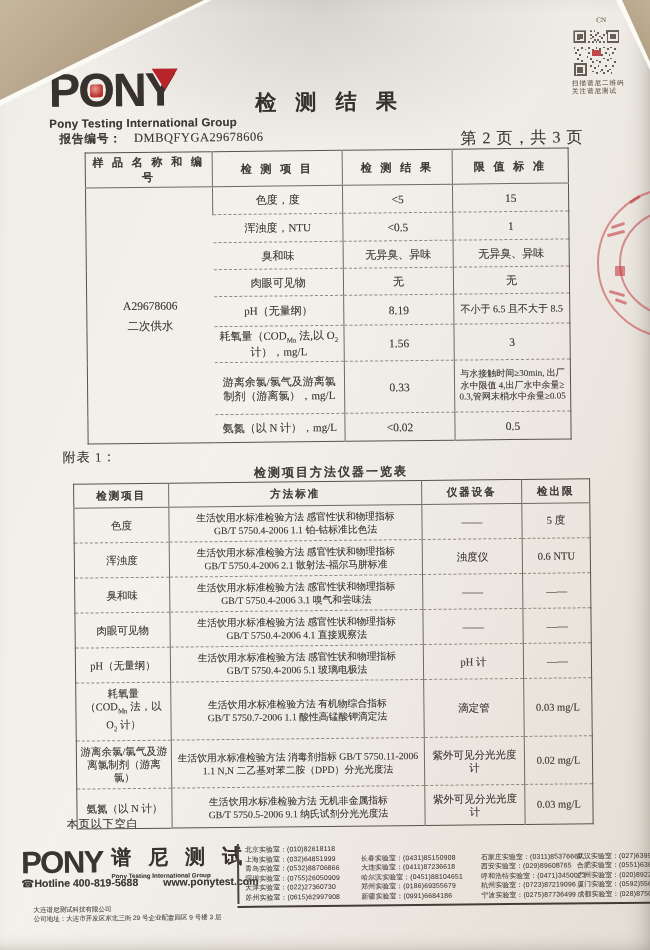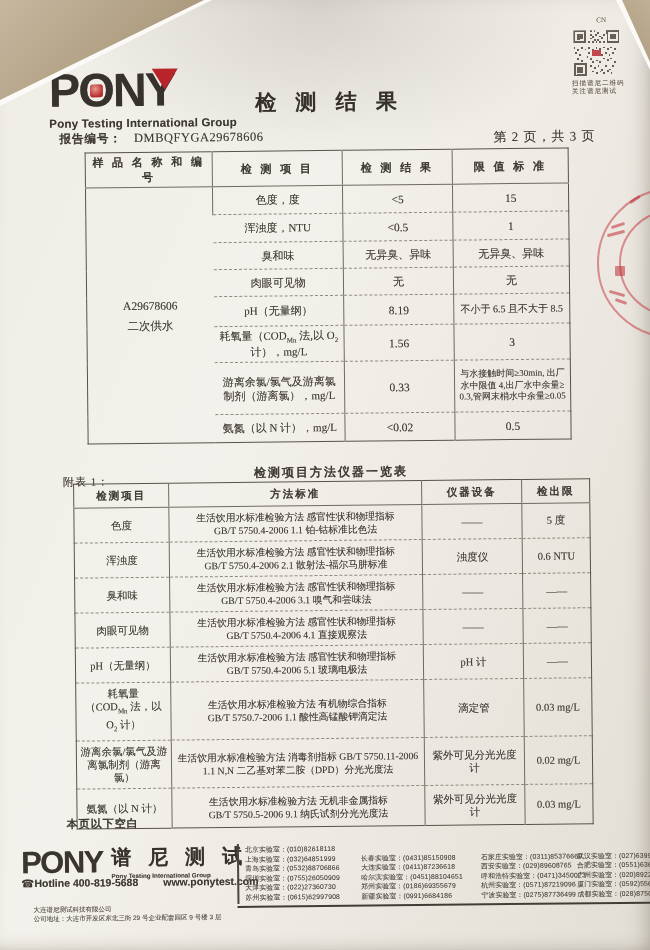--- a/index.html
+++ b/index.html
@@ -45,47 +45,47 @@
   .logo-sub { margin-top:4px; font-size:11.5px; font-weight:bold; color:#3b3731; letter-spacing:.2px; }
   .doc-title { position:absolute; left:258px; top:88px; font-size:21px; font-weight:bold;
     letter-spacing:7px; color:#34302b; }
   .corner-mark { position:absolute; left:600px; top:19px; font-size:7px; color:#7c7163; }
   .qr { position:absolute; left:577px; top:33px; width:46px; height:46px; opacity:.82; }
   .qr-cap { position:absolute; left:575px; top:82px; font-size:6.5px; line-height:8px;
     color:#6e6355; letter-spacing:1px; }
   .report-line { position:absolute; left:62px; top:129px; width:540px; font-size:11.5px; }
   .report-label { font-weight:bold; letter-spacing:1px; }
   .report-no { font-family:"Liberation Serif",serif; font-size:12.5px; margin-left:12px; letter-spacing:.5px; }
-  .page-info { position:absolute; right:4px; top:1px; font-size:13px; letter-spacing:1px; }
+  .page-info { position:absolute; right:16px; top:1px; font-size:16px; letter-spacing:1px; }
 
   
   table { border-collapse:collapse; table-layout:fixed; }
   td { border-left:1px solid #6e6a61; border-top:1px dashed #908a7f;
        text-align:center; vertical-align:middle; padding:2px 3px; }
   td:first-child { border-left:none; }
   tr.hd td { border-top:none; border-bottom:1px solid #6e6a61; font-weight:bold; }
   .t1 { position:absolute; left:87px; top:150px; width:483px;
         border:1.6px solid #57534a; font-size:11px; }
   .t1 tr.hd td { letter-spacing:3px; height:28px; }
   .t1 .num { font-size:11.5px; }
   .sample-cell { font-size:11.5px; line-height:20px; }
   .limit-small { font-size:9px; line-height:11.5px; word-break:break-all; padding:2px 4px; }
   sub { font-size:7px; }
 
-  .appendix { position:absolute; left:62px; top:472px; font-size:11px; letter-spacing:1px; }
+  .appendix { position:absolute; left:62px; top:446px; font-size:13px; letter-spacing:1px; }
   .t2-title { position:absolute; left:72px; top:464px; width:516px; text-align:center;
     font-size:12px; font-weight:bold; letter-spacing:2px; }
   .t2 { position:absolute; left:72px; top:481px; width:516px;
         border:1.6px solid #57534a; font-size:10.5px; }
   .t2 tr.hd td { height:24px; letter-spacing:2px; }
   .t2 .method { font-size:9.8px; line-height:13px; }
   .t2 .item { line-height:13px; }
   .t2 .inst { line-height:13px; }
   .t2 td { padding:4px 3px; }
-  .blank-note { position:absolute; left:62px; top:814px; font-size:11px; font-weight:bold; letter-spacing:1px; }
+  .blank-note { position:absolute; left:62px; top:814px; font-size:11px; font-weight:normal; letter-spacing:1px; }
 
   
   .stamp { position:absolute; left:585px; top:188px; width:140px; height:160px; pointer-events:none; }
   .stamp .ring { position:absolute; border-radius:50%; border:2.5px solid rgba(194,48,56,.50); }
   .r1 { left:12px; top:0; width:150px; height:150px; }
   .r2 { left:34px; top:22px; width:106px; height:106px; border-width:1.5px; border-color:rgba(194,48,56,.35); }
   .stamp .frag { position:absolute; background:rgba(191,45,54,.55); border-radius:1px; }
   .f1 { left:26px; top:36px; width:14px; height:3px; transform:rotate(-18deg); }
   .f2 { left:22px; top:44px; width:18px; height:3px; transform:rotate(-14deg); }
   .f3 { left:30px; top:78px; width:10px; height:10px; background:rgba(191,45,54,.4); }
@@ -341,21 +341,21 @@
             <div>长春实验室：(0431)85150908</div>
             <div>大连实验室：(0411)87236618</div>
             <div>哈尔滨实验室：(0451)88104651</div>
             <div>郑州实验室：(0186)69355679</div>
             <div>新疆实验室：(0991)6684186</div>
           </div>
           <div class="col c-c">
             <div>石家庄实验室：(0311)85376660</div>
             <div>西安实验室：(029)89608765</div>
             <div>呼和浩特实验室：(0471)3450023</div>
-            <div>杭州实验室：(0571)87219096</div>
+            <div>杭州实验室：(0723)87219096</div>
             <div>宁波实验室：(0275)87736499</div>
           </div>
           <div class="col c-d">
             <div>武汉实验室：(027)63997127</div>
             <div>合肥实验室：(0551)63663474</div>
             <div>广州实验室：(020)89224318</div>
             <div>厦门实验室：(0592)5568848</div>
             <div>成都实验室：(028)87502772</div>
           </div>
         </div>

